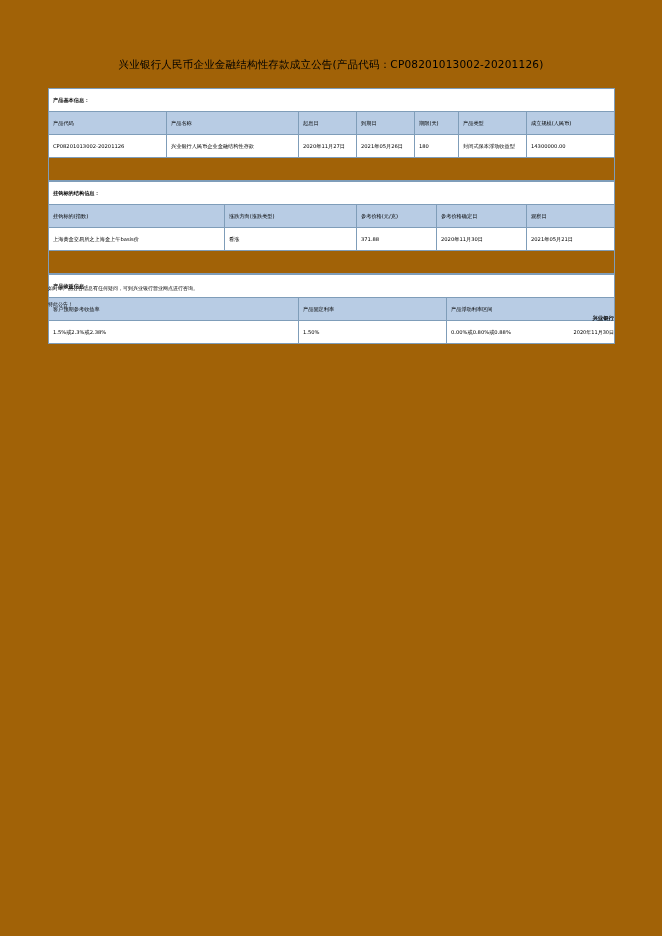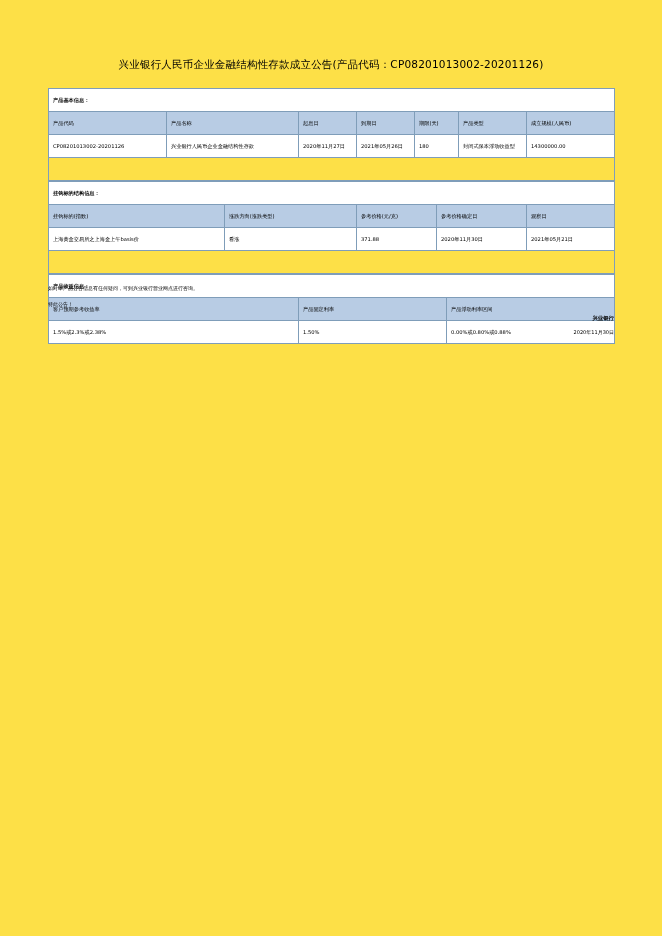--- a/index.html
+++ b/index.html
@@ -13,21 +13,21 @@
     font-family: "DejaVu Sans", "Liberation Sans", sans-serif;
     color: #000000;
     position: relative;
   }
   .page {
     position: absolute;
     left: 0;
     top: 0;
     width: 662px;
     height: 936px;
-    background: #fde047;
+    background: #a16207;
   }
   .doc-title {
     position: absolute;
     left: 0;
     top: 58px;
     width: 662px;
     text-align: center;
     font-size: 10.5px;
     font-weight: normal;
     letter-spacing: 0.2px;

